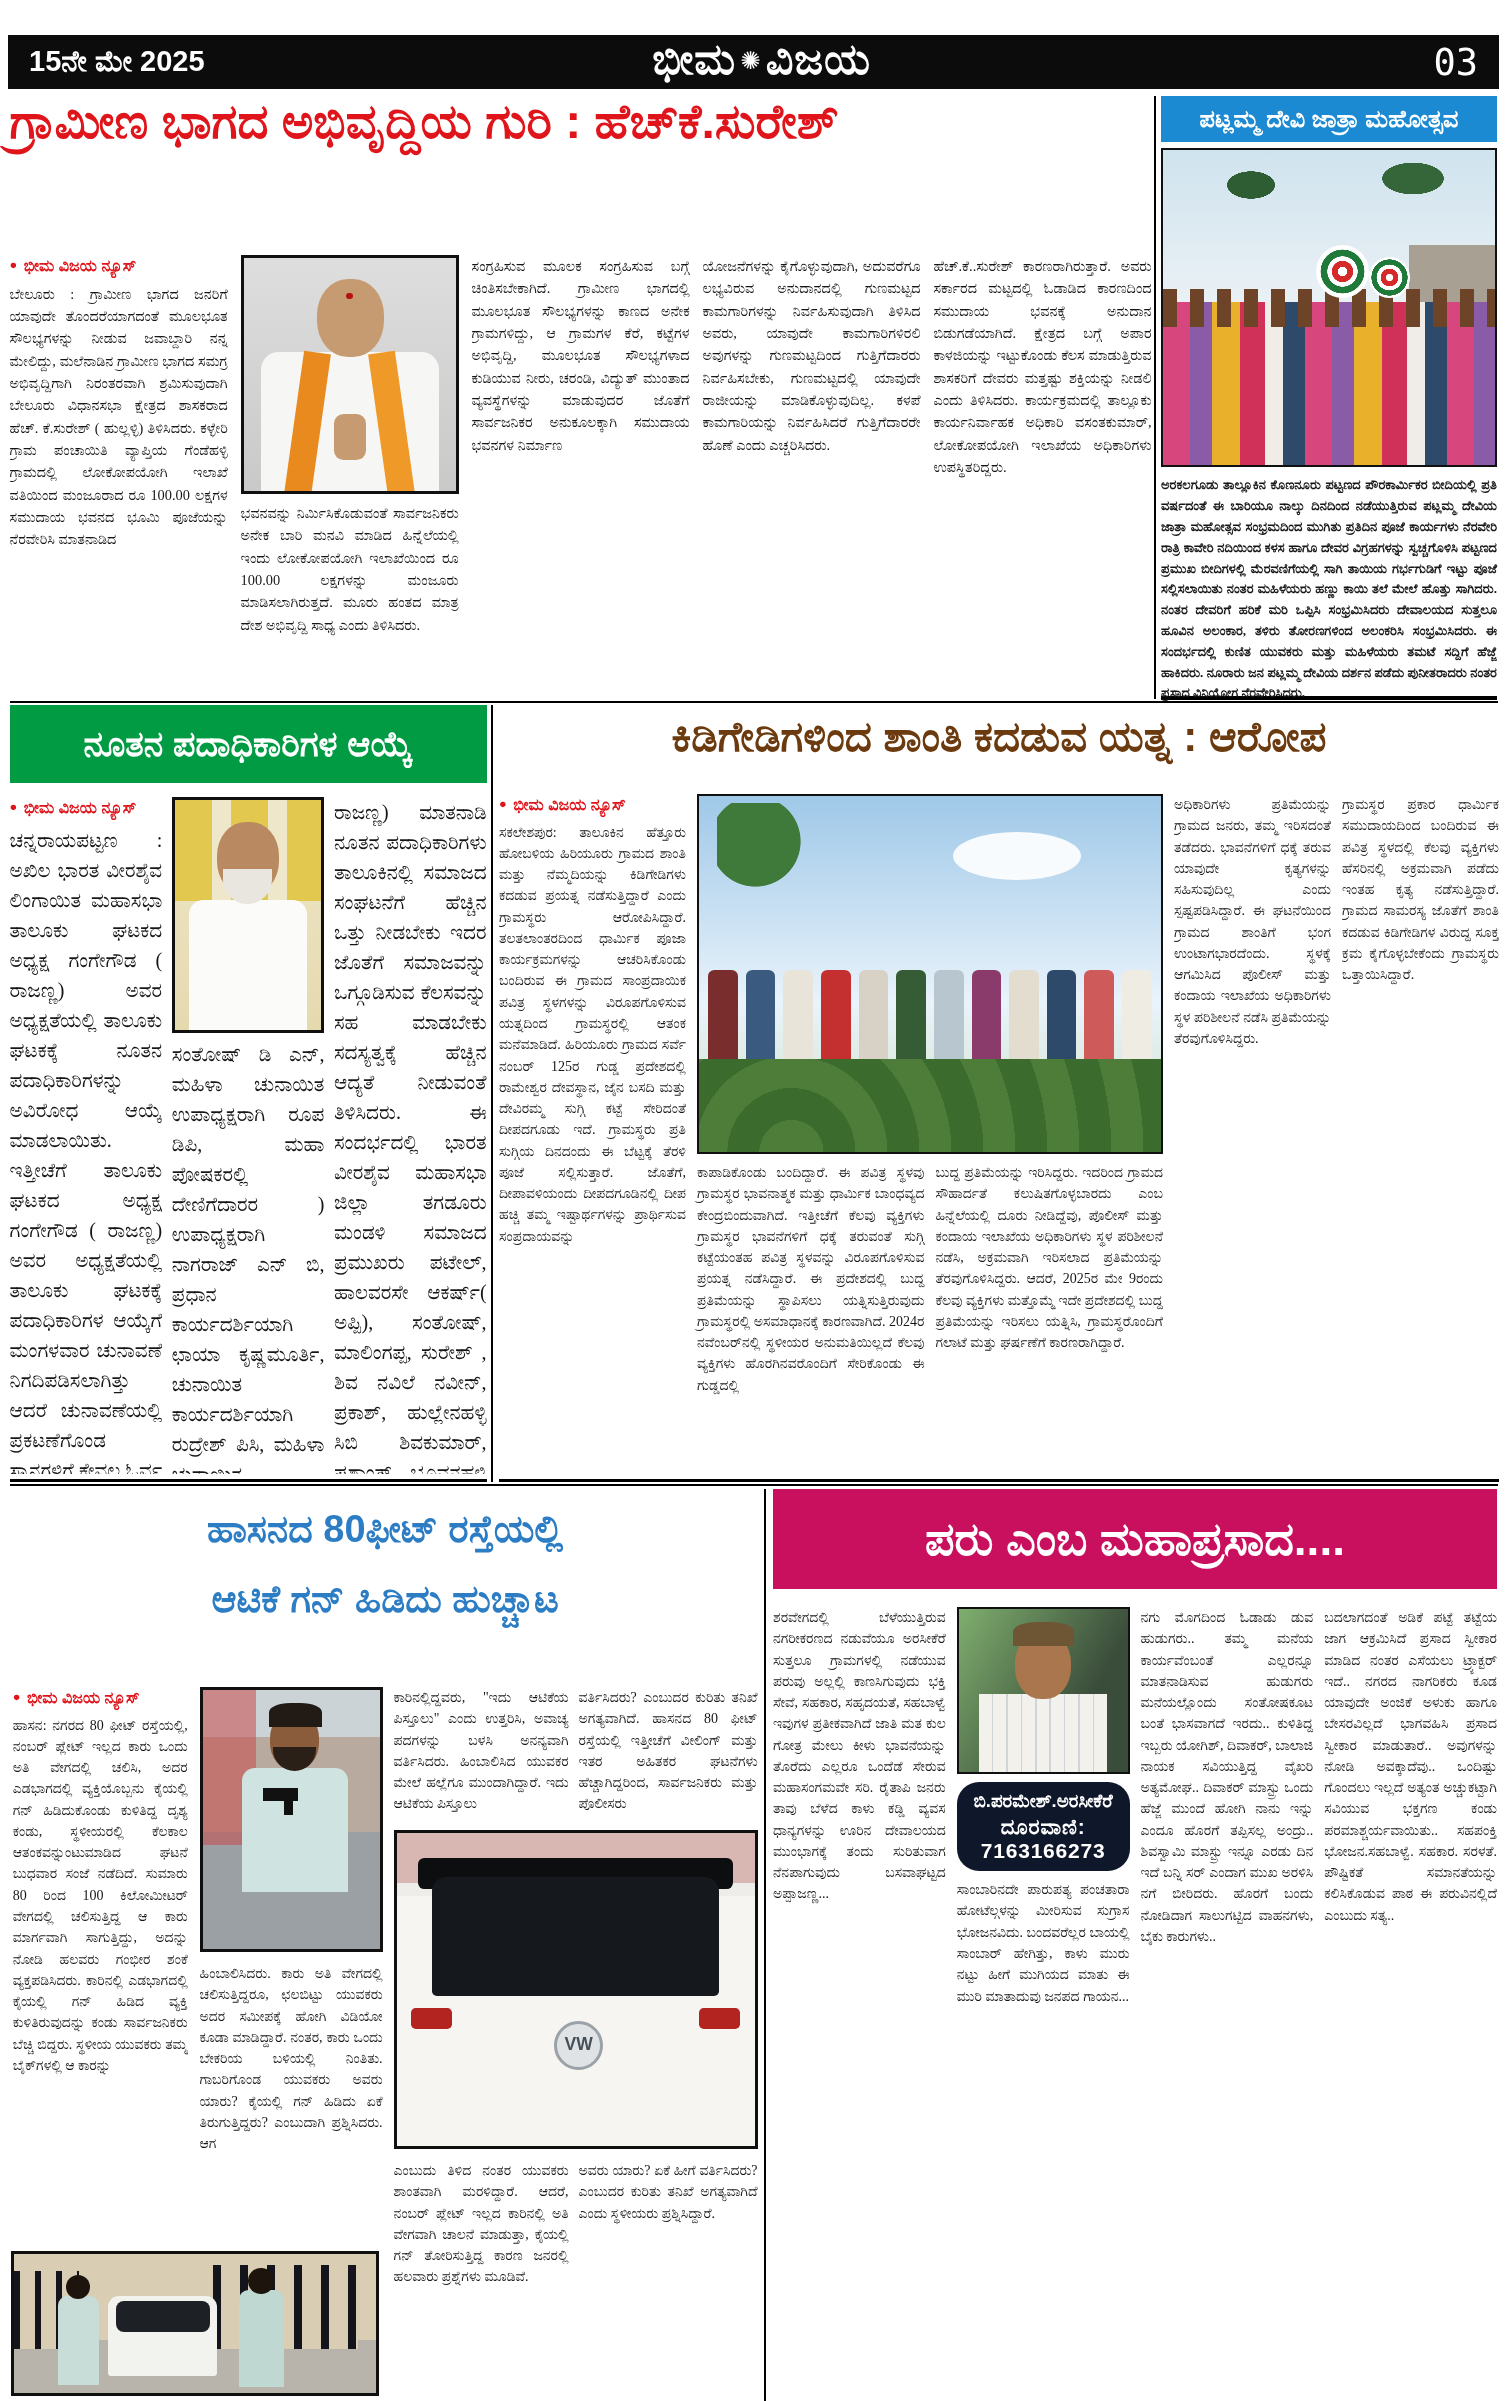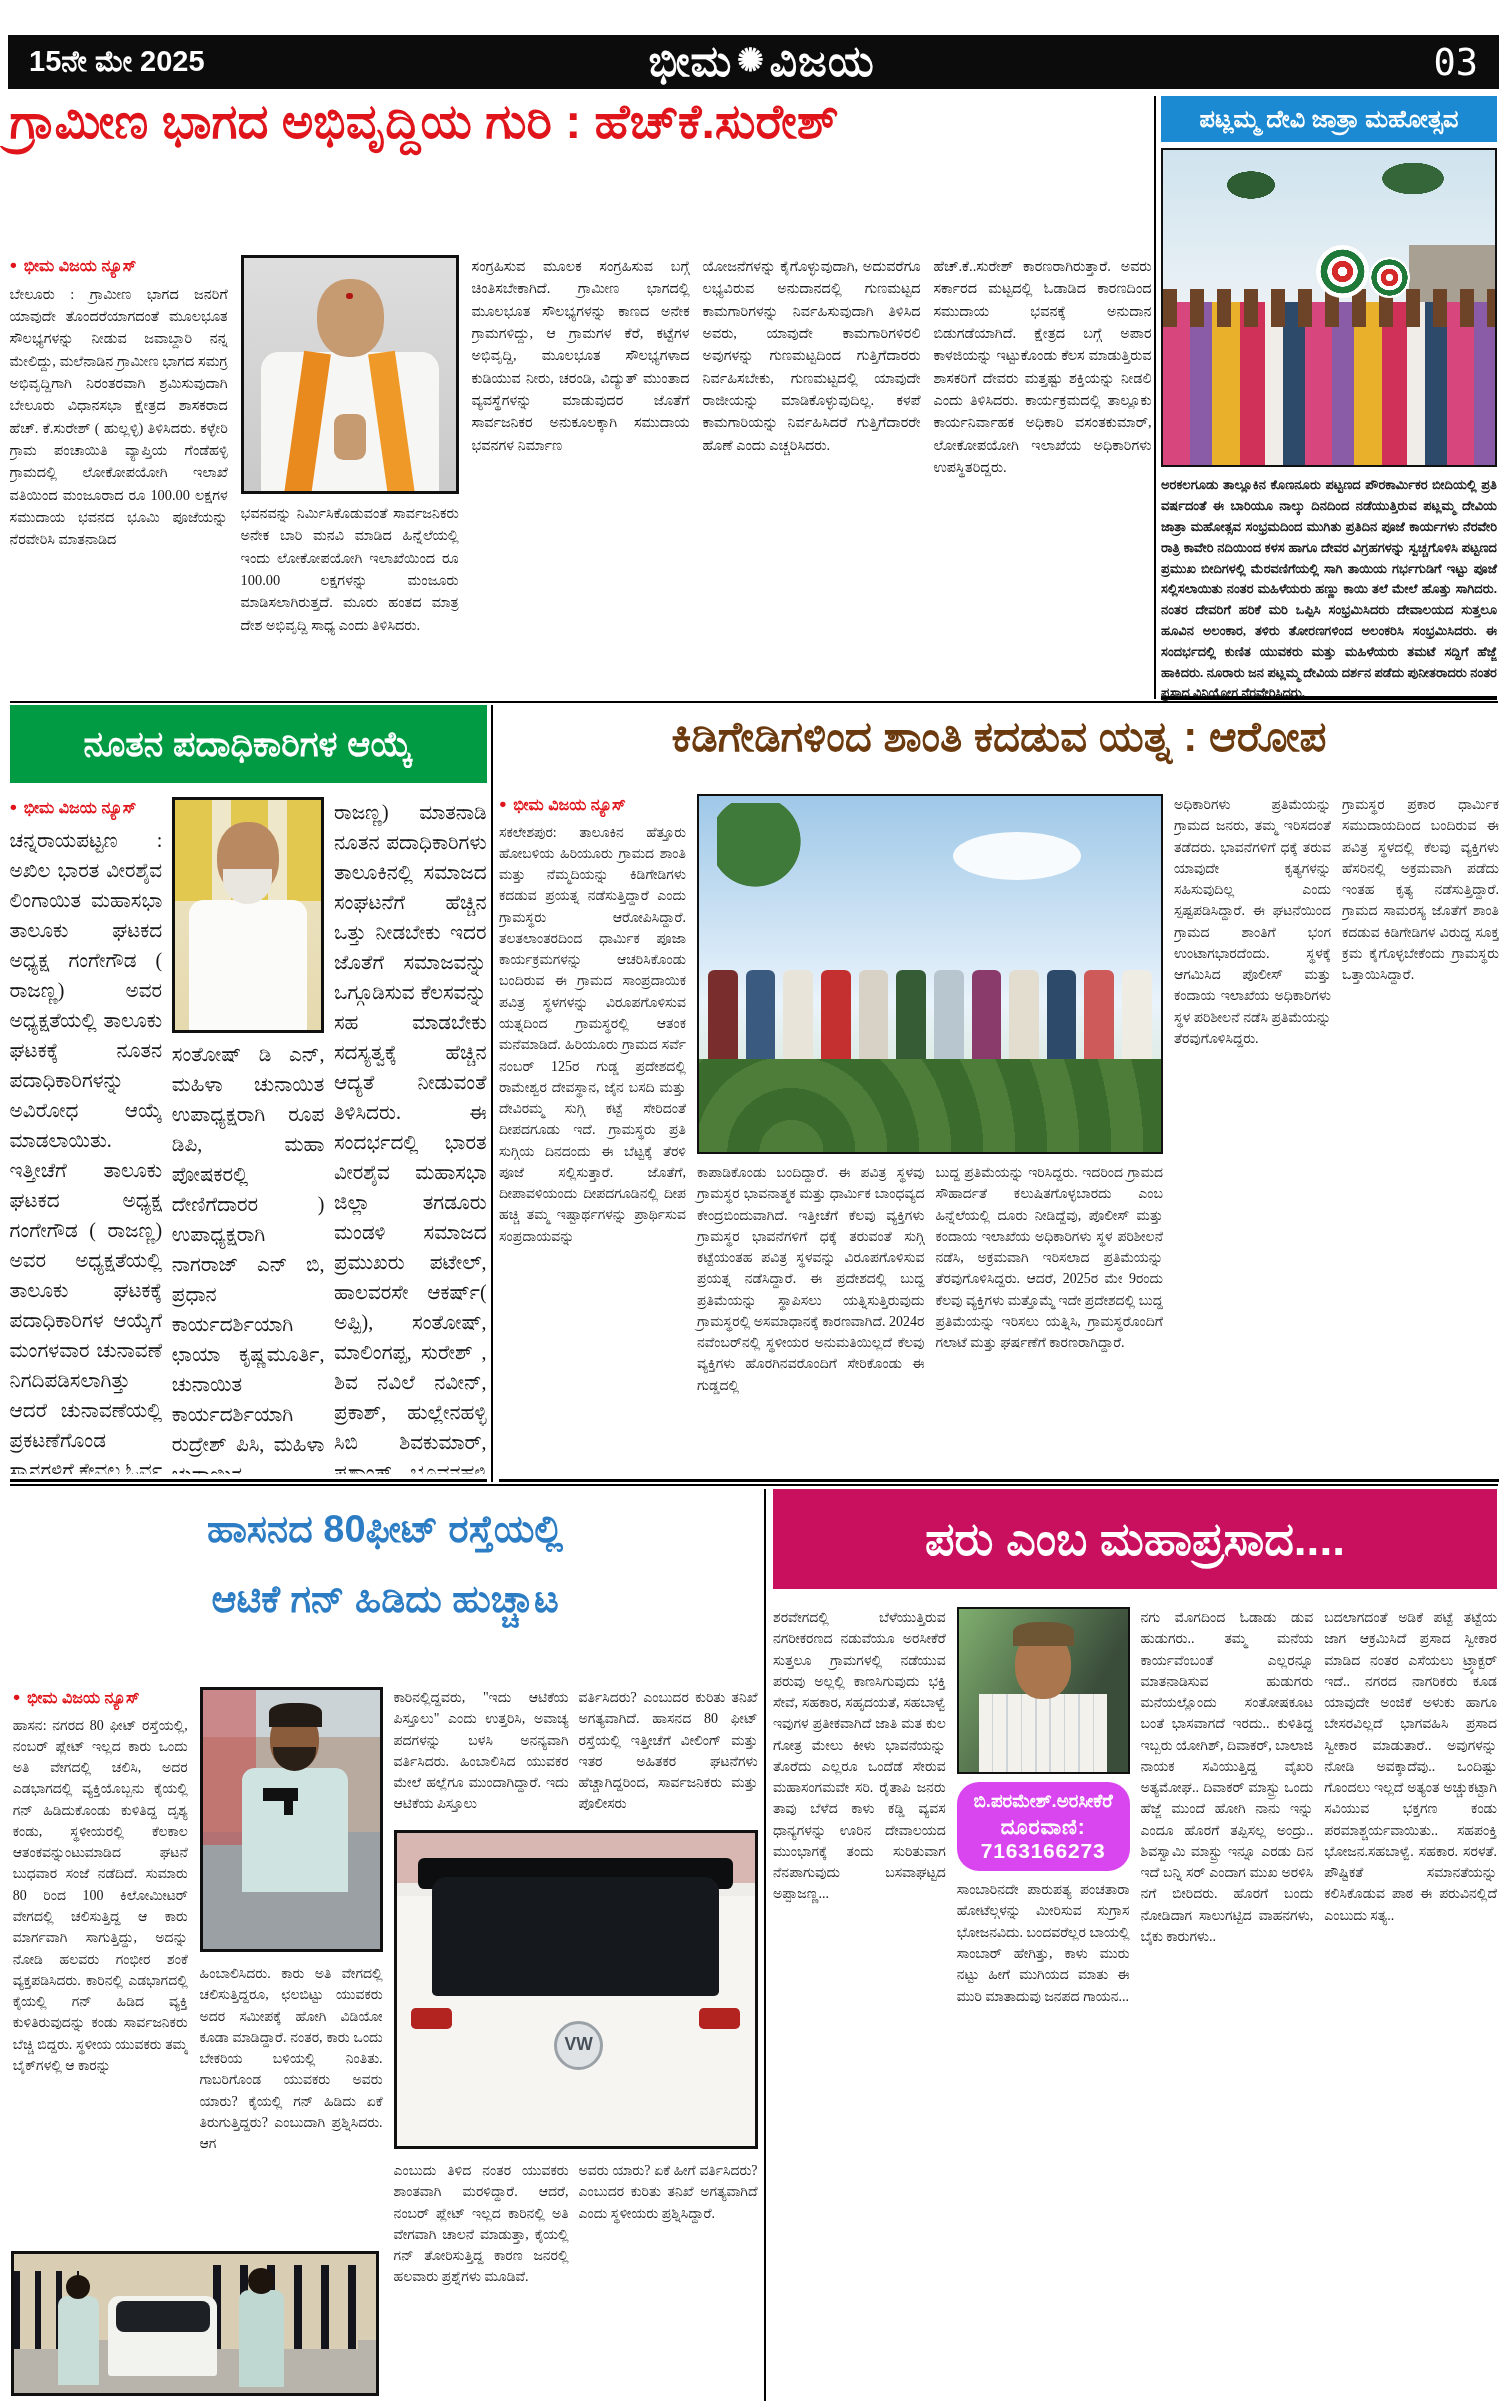--- a/index.html
+++ b/index.html
@@ -3,21 +3,21 @@
 <meta charset="utf-8">
 <style>
   html,body{margin:0;padding:0;background:#e8e8e8;}
   #page{position:relative;width:1507px;height:2401px;background:#ffffff;margin:0 auto;
         font-family:"Liberation Serif",serif;color:#161616;overflow:hidden;}
   
   #masthead-bar{position:absolute;left:8px;right:8px;top:35px;height:54px;background:#0c0c0c;
         display:flex;align-items:center;padding:0 21px;box-sizing:border-box;}
   .mast-date{color:#fff;font-family:"Liberation Sans",sans-serif;font-weight:bold;font-size:29px;}
   .mast-title{position:absolute;left:16px;right:0;text-align:center;color:#fff;
-        font-family:Liberation Serif, serif;font-weight:bold;font-size:43px;letter-spacing:0.8px;}
+        font-family:Liberation Mono, monospace;font-weight:bold;font-size:43px;letter-spacing:0.8px;}
   .mast-title .sun{color:#fff;font-size:32px;vertical-align:4.8px;padding:0 4.8px;}
   .mast-page{margin-left:auto;color:#fff;font-family:"DejaVu Sans Mono",monospace;font-weight:normal;font-size:37px;}
   
   .rule-h{position:absolute;background:#000;}
   .rule-v{position:absolute;background:#000;}
   .byline{color:#e0151b;font-family:"Liberation Sans",sans-serif;font-weight:bold;font-size:16px;margin:1.6px 0 8px 0;}
   .byline .dot{font-size:12.8px;vertical-align:1.6px;margin-right:6.4px;}
   .coltext{text-align:justify;line-height:1.55;font-size:14.4px;word-break:break-word;}
   .photo{position:relative;border:3.2px solid #101010;box-sizing:border-box;overflow:hidden;background:#cfcfcf;}
   
@@ -117,21 +117,21 @@
   #a6 .pinkbar{background:#c9105e;color:#fff;font-family:"Liberation Sans",sans-serif;font-weight:bold;
         font-size:46px;text-align:center;height:100px;line-height:100px;}
   #a6 .cols{position:absolute;left:0;top:118px;right:0;bottom:0;display:flex;gap:11px;}
   #a6 .col{flex:1 1 0;overflow:hidden;}
   #a6 .coltext{font-size:14px;line-height:1.52;}
   .ph-paru{width:100%;height:167px;border-width:2.4px;background:linear-gradient(120deg,#7fae6e,#3a4c3a 70%);}
   .ph-paru .head{position:absolute;left:50%;top:14%;width:56px;height:67px;margin-left:-28px;background:#a9764d;border-radius:46%;}
   .ph-paru .hair{position:absolute;left:50%;top:8%;width:61px;height:24px;margin-left:-30px;background:#6e5635;border-radius:40% 40% 0 0;}
   .ph-paru .shirt{position:absolute;left:12%;top:52%;width:76%;height:48%;
         background:repeating-linear-gradient(90deg,#f3f1ec 0 12.8px,#cfd4d9 12.8px 14.4px),repeating-linear-gradient(0deg,#f3f1ec 0 12.8px,#cfd4d9 12.8px 14.4px);}
-  .badge{margin:8px 0;background:#d946ef;border-radius:22px;color:#fff;text-align:center;
+  .badge{margin:8px 0;background:#0f172a;border-radius:22px;color:#fff;text-align:center;
         font-family:"Liberation Sans",sans-serif;font-weight:bold;padding:8px 4.8px;}
   .badge .bname{font-size:18.3px;}
   .badge .bphone{font-size:21px;margin-top:3.2px;letter-spacing:0.8px;}
 </style>
 </head>
 <body>
 
 <div id="page">
 
   <div id="masthead-bar">

